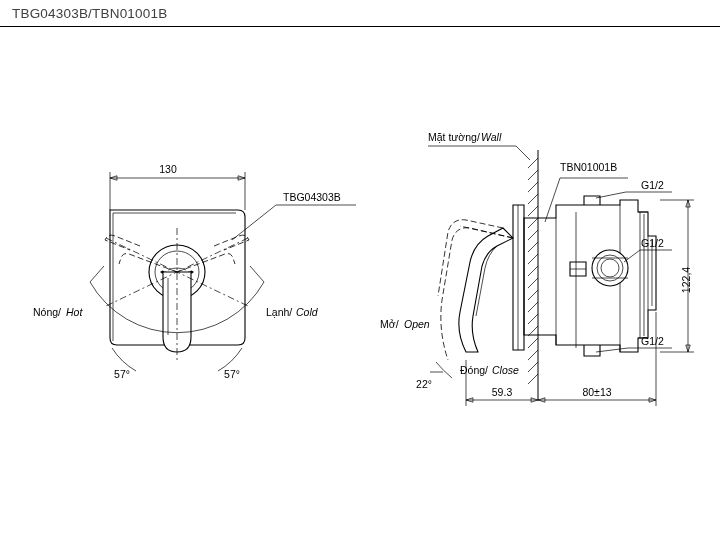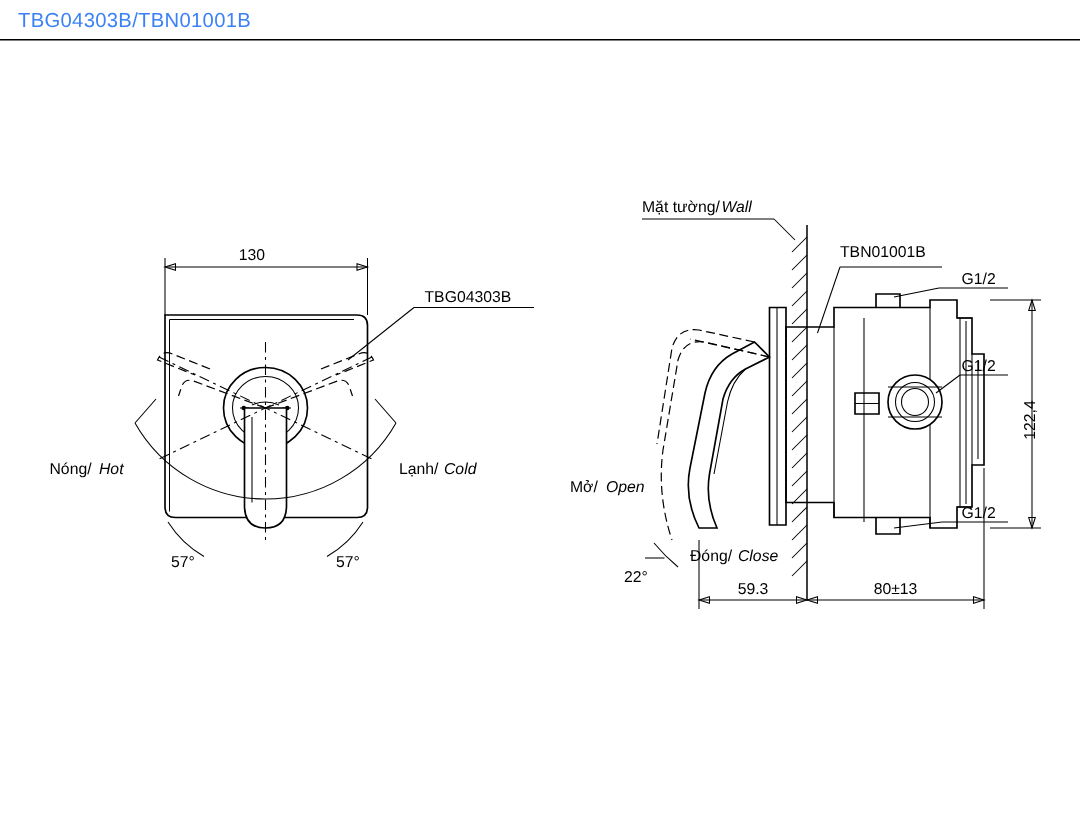--- a/index.html
+++ b/index.html
@@ -20,21 +20,21 @@
     left: 0; top: 0;
     width: 720px;
     height: 550px;
   }
   .title-text {
     position: absolute;
     left: 12px;
     top: 6px;
     font-size: 13.5px;
     letter-spacing: 0.2px;
-    color: #3b82f6;
+    color: #404040;
   }
   .title-rule {
     position: absolute;
     left: 0;
     top: 26px;
     width: 720px;
     height: 1px;
     background: #000;
   }
   svg { display: block; }

